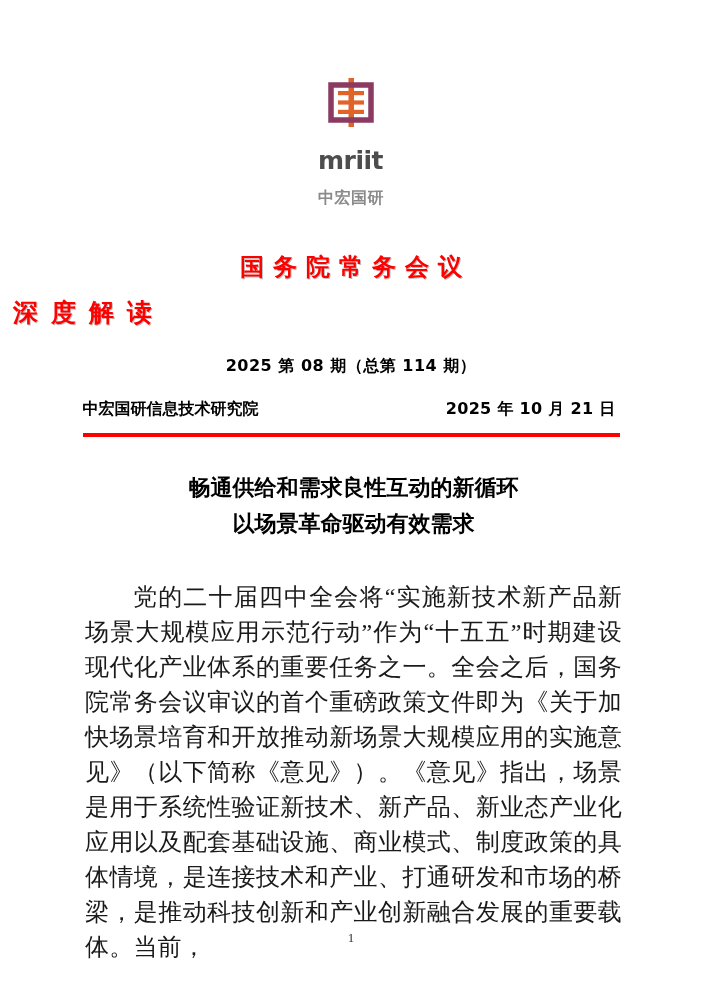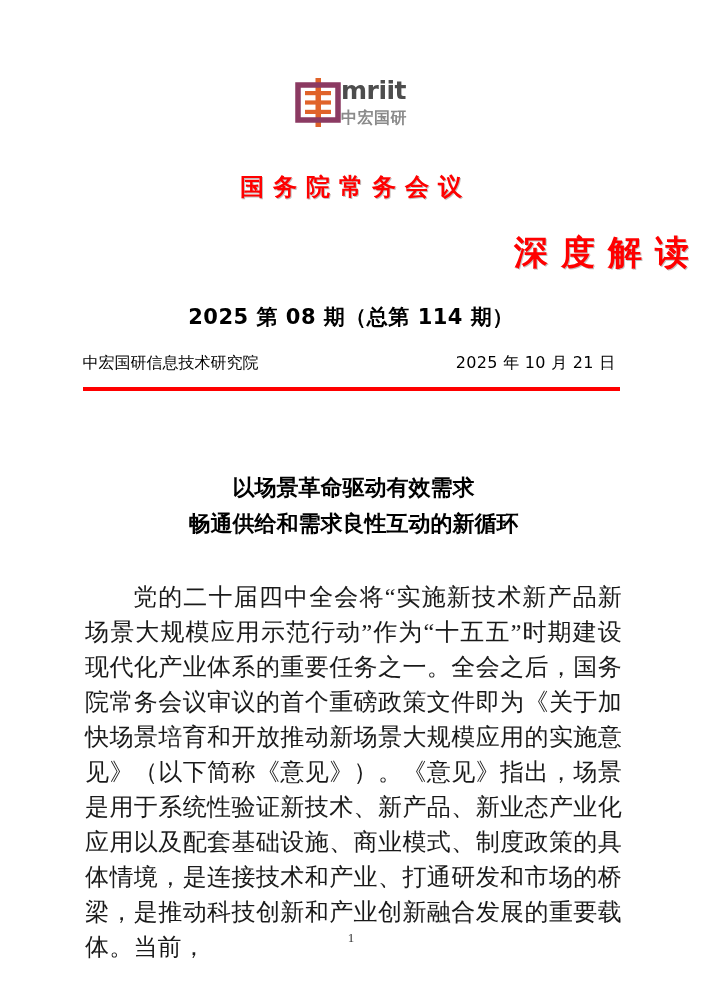--- a/index.html
+++ b/index.html
@@ -33,21 +33,22 @@
   .logo-row {
     display: flex;
     justify-content: center;
     align-items: center;
     padding-top: 78px;
   }
 
   .logo {
     display: flex;
     align-items: center;
-    gap: 0;
+    gap: 22px;
+    flex-direction: column;
   }
 
   .logo-mark {
     width: 46px;
     height: 49px;
     display: block;
   }
 
   .logo-words {
     display: flex;
@@ -59,70 +60,70 @@
   .logo-latin {
     font-family: "DejaVu Sans", "Liberation Sans", sans-serif;
     font-size: 25px;
     font-weight: bold;
     letter-spacing: -0.5px;
     color: #4d4d4d;
     line-height: 0.96;
   }
 
   .logo-cn {
-    font-family: Liberation Serif, serif;
+    font-family: Liberation Mono, monospace;
     font-size: 16px;
     font-weight: bold;
     letter-spacing: 0.5px;
     color: #8a8a8a;
-    margin-top: 7px;
+    margin-top: 18px;
   }
 
   .masthead-title {
     text-align: center;
     font-family: "DejaVu Sans", "Liberation Sans", sans-serif;
     font-weight: bold;
     color: #ff0000;
     font-size: 24px;
     letter-spacing: 9px;
     text-indent: 9px;
     margin-top: 44px;
     text-shadow: 1px 1px 0 rgba(140,140,140,0.55);
   }
 
   .masthead-subtitle {
-    text-align: right;
+    text-align: left;
     font-family: "DejaVu Sans", "Liberation Sans", sans-serif;
     font-weight: bold;
     color: #ff0000;
-    font-size: 34px;
+    font-size: 25px;
     letter-spacing: 13px;
     text-indent: 13px;
-    margin-top: 27px;
+    margin-top: 13px;
     text-shadow: 1px 1px 0 rgba(140,140,140,0.55);
   }
 
   .masthead-issue {
     text-align: center;
     font-family: "DejaVu Sans", "Liberation Sans", sans-serif;
     font-weight: bold;
-    font-size: 21px;
+    font-size: 16px;
     color: #000000;
     margin-top: 27px;
     letter-spacing: 0.5px;
   }
 
   .byline {
     margin: 22px auto 0 auto;
     width: 537px;
     display: flex;
     justify-content: space-between;
     align-items: baseline;
     font-family: "DejaVu Sans", "Liberation Sans", sans-serif;
-    font-weight: normal;
+    font-weight: bold;
     font-size: 16px;
     color: #000000;
   }
 
   .byline-right {
     padding-right: 4px;
     letter-spacing: 0.3px;
   }
 
   .rule {
@@ -211,22 +212,22 @@
     <div class="byline">
       <div class="byline-left">中宏国研信息技术研究院</div>
       <div class="byline-right">2025 年 10 月 21 日</div>
     </div>
 
     <div class="rule"></div>
   </div>
 
   <div class="article">
     <div class="article-title">
+      <div>畅通供给和需求良性互动的新循环</div>
       <div>以场景革命驱动有效需求</div>
-      <div>畅通供给和需求良性互动的新循环</div>
     </div>
 
     <div class="article-body">
       <p>党的二十届四中全会将“实施新技术新产品新场景大规模应用示范行动”作为“十五五”时期建设现代化产业体系的重要任务之一。全会之后，国务院常务会议审议的首个重磅政策文件即为《关于加快场景培育和开放推动新场景大规模应用的实施意见》（以下简称《意见》）。《意见》指出，场景是用于系统性验证新技术、新产品、新业态产业化应用以及配套基础设施、商业模式、制度政策的具体情境，是连接技术和产业、打通研发和市场的桥梁，是推动科技创新和产业创新融合发展的重要载体。当前，</p>
     </div>
   </div>
 
   <div class="page-number">1</div>
 
 </div>

